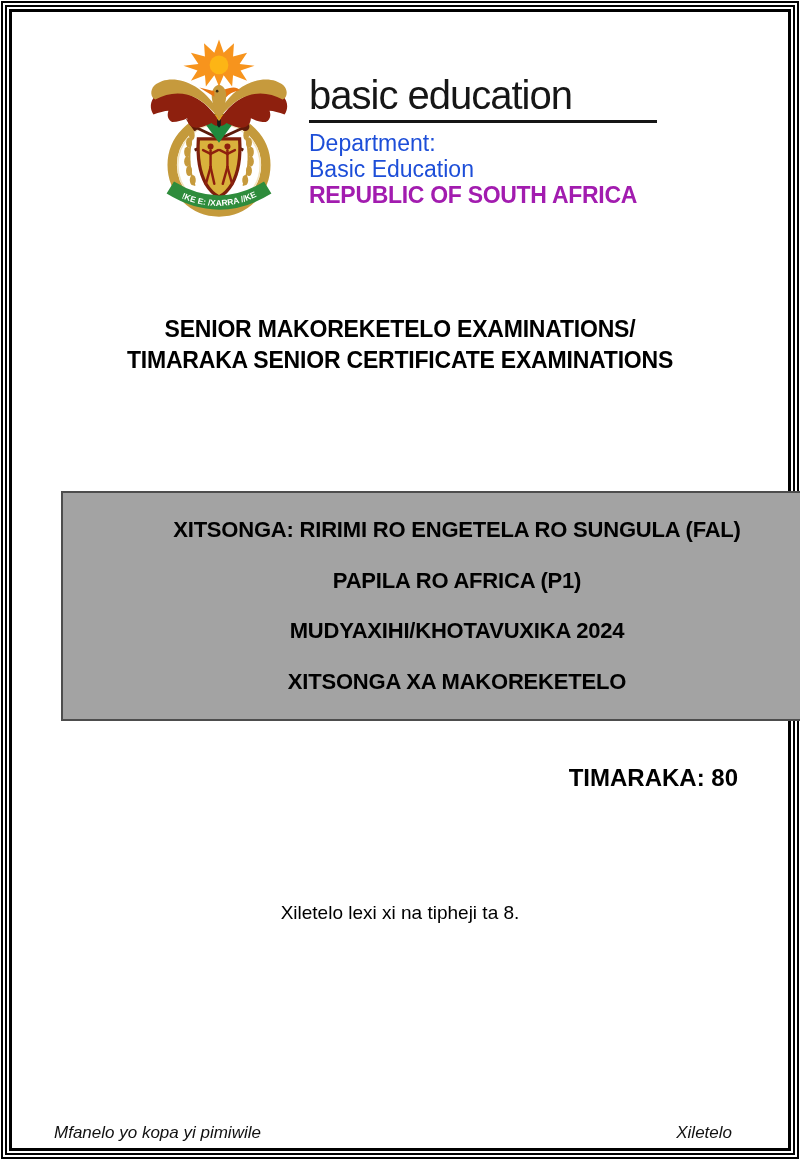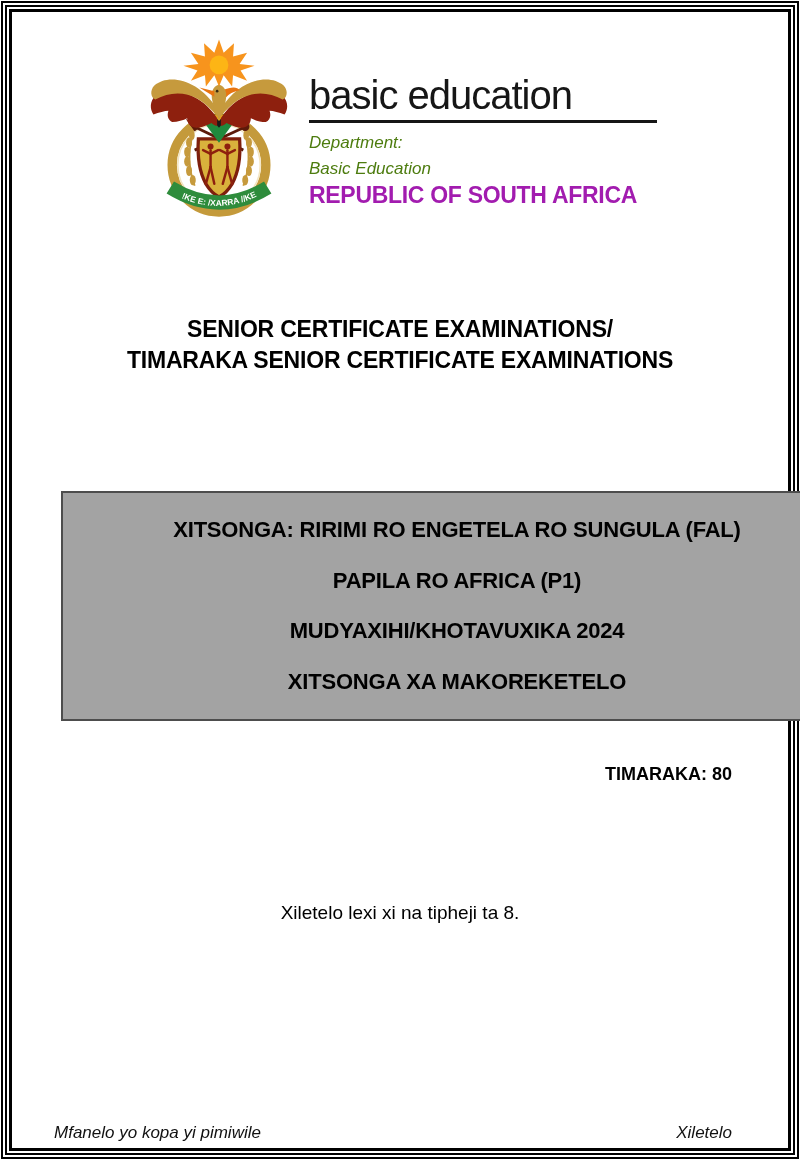--- a/index.html
+++ b/index.html
@@ -9,33 +9,33 @@
   .page { position: relative; width: 800px; height: 1160px; padding: 1px; background: #fff; }
   .frame-outer { height: 100%; border: 2px solid #000; padding: 2px; }
   .frame-mid   { height: 100%; border: 2px solid #000; padding: 2px; }
   .frame-inner { height: 100%; border: 3px solid #000; position: relative; background: #fff; }
 
   .logo-emblem { position: absolute; left: 132px; top: 22px; width: 150px; height: 192px; }
 
   .wordmark { position: absolute; left: 297px; top: 60px; width: 372px; }
   .brand { font-size: 40px; font-weight: 400; letter-spacing: -1px; line-height: 46px; color: #161616; }
   .brand-rule { width: 348px; height: 3px; background: #161616; margin-top: 2px; margin-bottom: 7px; }
-  .dept-line { font-size: 17px; line-height: 26px; color: #4d7c0f; font-style: italic; }
+  .dept-line { font-size: 23px; line-height: 26px; color: #1d4ed8; }
   .country-line { font-size: 23px; line-height: 27px; font-weight: 700; letter-spacing: -0.3px; color: #a21caf; }
 
   .exam-header { position: absolute; left: 0; top: 302px; width: 100%; text-align: center;
                  font-weight: 700; font-size: 23px; line-height: 31px; letter-spacing: -0.2px; }
 
   .title-box { position: absolute; left: 49px; top: 479px; width: 792px; height: 230px;
                background: #a3a3a3; border: 2px solid #4d4d4d;
                display: flex; flex-direction: column; justify-content: space-evenly;
                text-align: center; }
   .title-box .line { font-weight: 700; font-size: 22px; letter-spacing: -0.2px; }
 
-  .marks-line { position: absolute; right: 56px; top: 752px; font-weight: 700; font-size: 18px; }
+  .marks-line { position: absolute; right: 50px; top: 752px; font-weight: 700; font-size: 24px; }
 
   .pages-note { position: absolute; left: 0; top: 890px; width: 100%; text-align: center;
                 font-weight: 400; font-size: 19px; }
 
   .footer { position: absolute; left: 42px; right: 56px; bottom: 5px;
             display: flex; justify-content: space-between;
             font-style: italic; font-size: 17px; color: #111; }
 </style>
 </head>
 <body>
@@ -138,21 +138,21 @@
 
         <div class="wordmark">
           <div class="brand">basic education</div>
           <div class="brand-rule"></div>
           <div class="dept-line">Department:</div>
           <div class="dept-line">Basic Education</div>
           <div class="country-line">REPUBLIC OF SOUTH AFRICA</div>
         </div>
 
         <div class="exam-header">
-          <div>SENIOR CERTIFICATE EXAMINATIONS/</div>
+          <div>SENIOR MAKOREKETELO EXAMINATIONS/</div>
           <div>TIMARAKA SENIOR CERTIFICATE EXAMINATIONS</div>
         </div>
 
         <div class="title-box">
           <div class="line">XITSONGA: RIRIMI RO ENGETELA RO SUNGULA (FAL)</div>
           <div class="line">PAPILA RO AFRICA (P1)</div>
           <div class="line">MUDYAXIHI/KHOTAVUXIKA 2024</div>
           <div class="line">XITSONGA XA MAKOREKETELO</div>
         </div>
 

